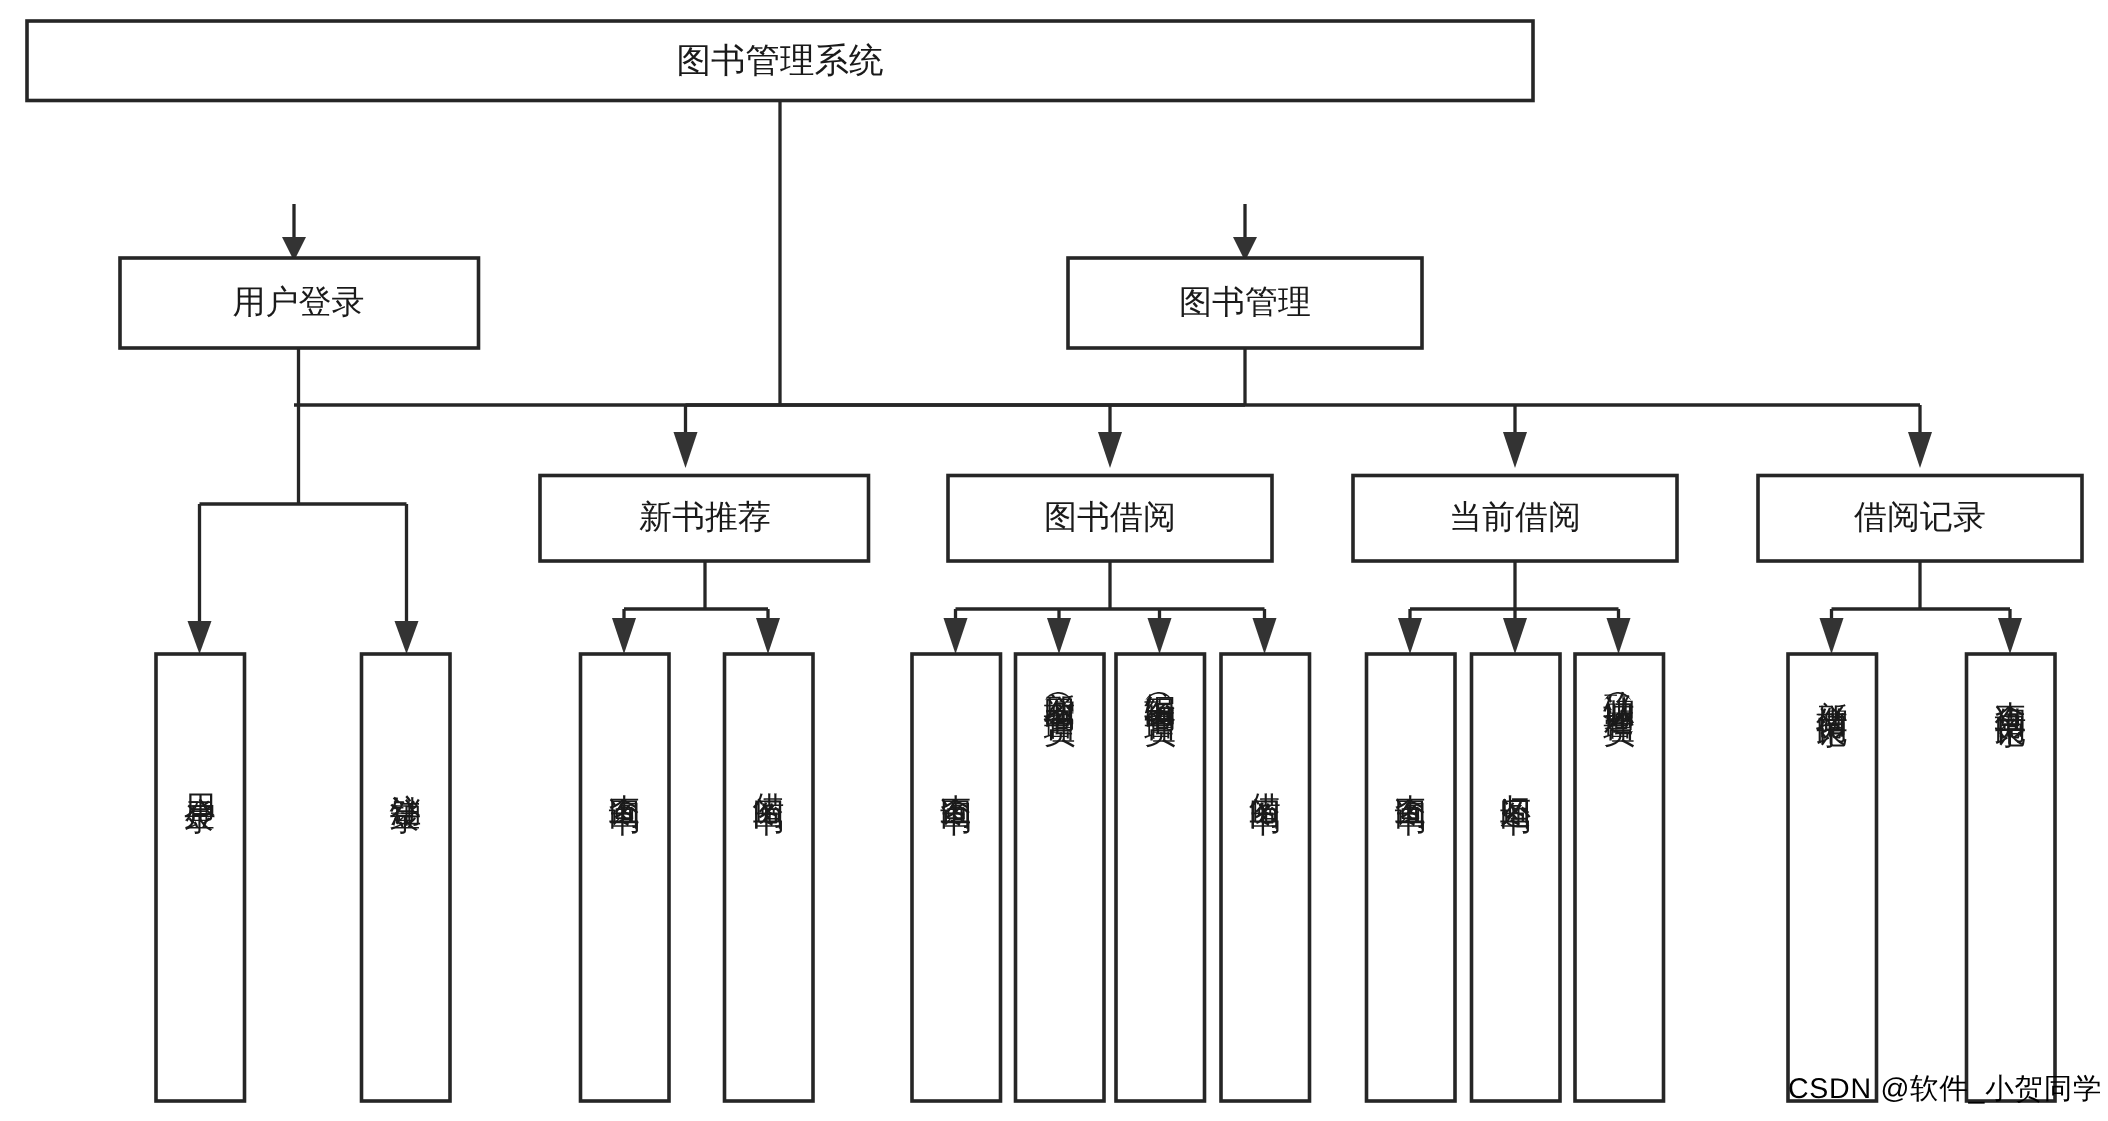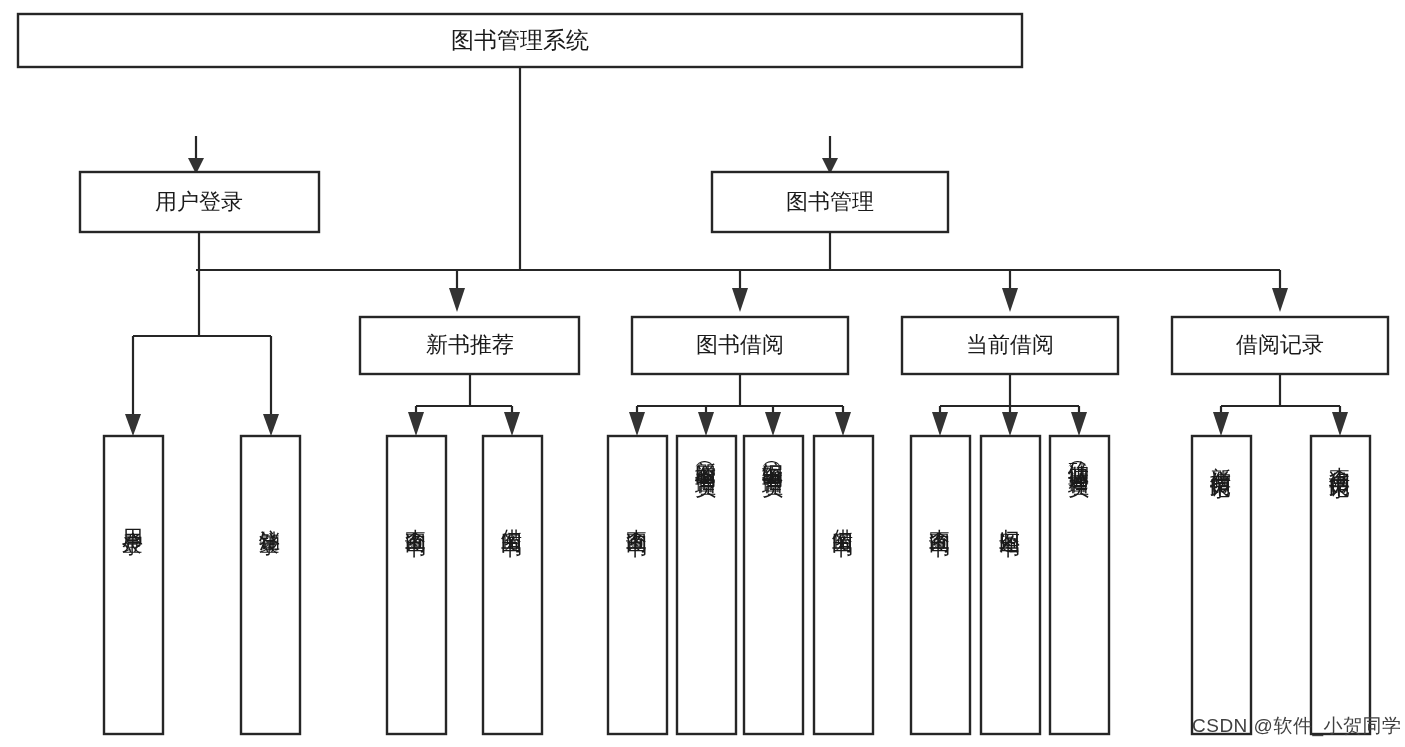--- a/index.html
+++ b/index.html
@@ -64,21 +64,21 @@
     color: #1a1a1a;
     letter-spacing: 2.5px;
     text-align: left;
     pointer-events: none;
     white-space: nowrap;
   }
   .watermark {
     position: absolute;
     font-family: "Liberation Sans", "DejaVu Sans", sans-serif;
     font-size: 19px;
-    color: #404040;
+    color: #000000;
     left: 1192px;
     top: 713px;
     white-space: nowrap;
     letter-spacing: 0.5px;
   }
 </style>
 </head>
 <body>
 
 <div id="diagram-root">

